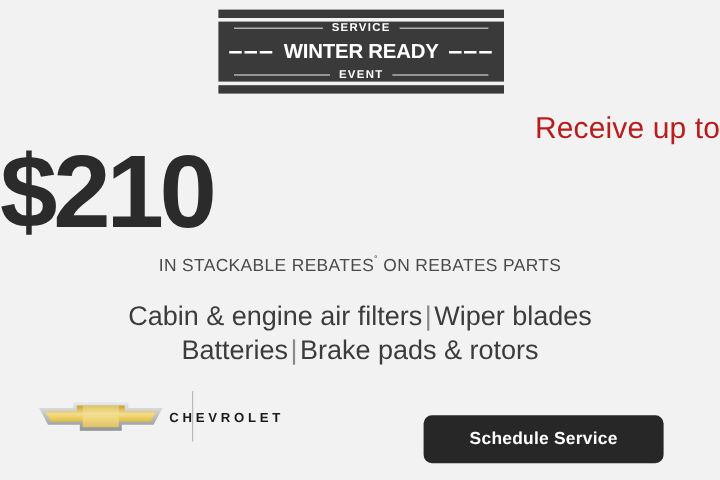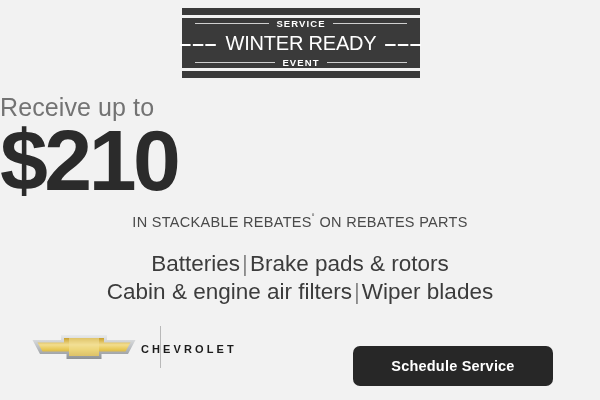--- a/index.html
+++ b/index.html
@@ -83,37 +83,37 @@
   }
   .badge-main .dashes {
     color: #ffffff;
     font-size: 21px;
     font-weight: bold;
     letter-spacing: 1px;
     line-height: 24px;
   }
   .badge-main .headline {
     color: #ffffff;
-    font-size: 20px;
-    font-weight: normal;
+    font-size: 17px;
+    font-weight: bold;
     letter-spacing: -0.2px;
     padding: 0 8px;
     white-space: nowrap;
     line-height: 26px;
   }
 
   
   .receive {
     position: absolute;
     top: 93px;
     left: 0;
     width: 600px;
-    text-align: left;
+    text-align: right;
     font-size: 25px;
-    color: #737373;
+    color: #b91c1c;
     letter-spacing: 0.1px;
   }
 
   .price {
     position: absolute;
     top: 113px;
     left: 0;
     width: 600px;
     font-size: 86px;
     font-weight: bold;
@@ -251,24 +251,24 @@
   <div class="receive">Receive up to</div>
 
   <div class="price">$210</div>
 
   <div class="rebates">
     <span>IN STACKABLE REBATES</span><sup>˚</sup><span> ON REBATES PARTS</span>
   </div>
 
   <div class="items">
     <div>
-      <span>Batteries</span><span class="sep">|</span><span>Brake pads &amp; rotors</span>
+      <span>Cabin &amp; engine air filters</span><span class="sep">|</span><span>Wiper blades</span>
     </div>
     <div>
-      <span>Cabin &amp; engine air filters</span><span class="sep">|</span><span>Wiper blades</span>
+      <span>Batteries</span><span class="sep">|</span><span>Brake pads &amp; rotors</span>
     </div>
   </div>
 
   <div class="footer-brand">
 
     <div class="chev-lockup">
       <span class="bowtie-wrap">
         <svg viewBox="0 0 216 52" width="108" height="26" aria-hidden="true">
           <defs>
             <linearGradient id="goldg" x1="0" y1="0" x2="0" y2="1">

